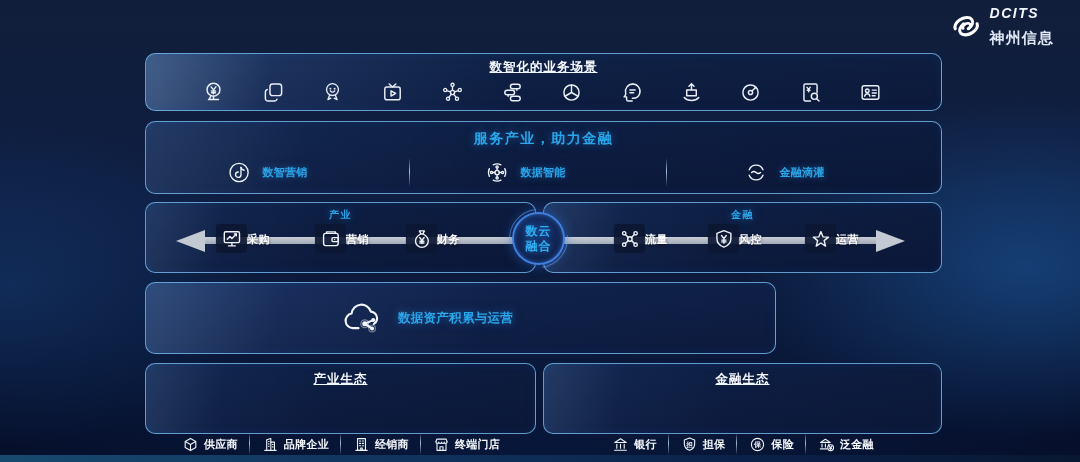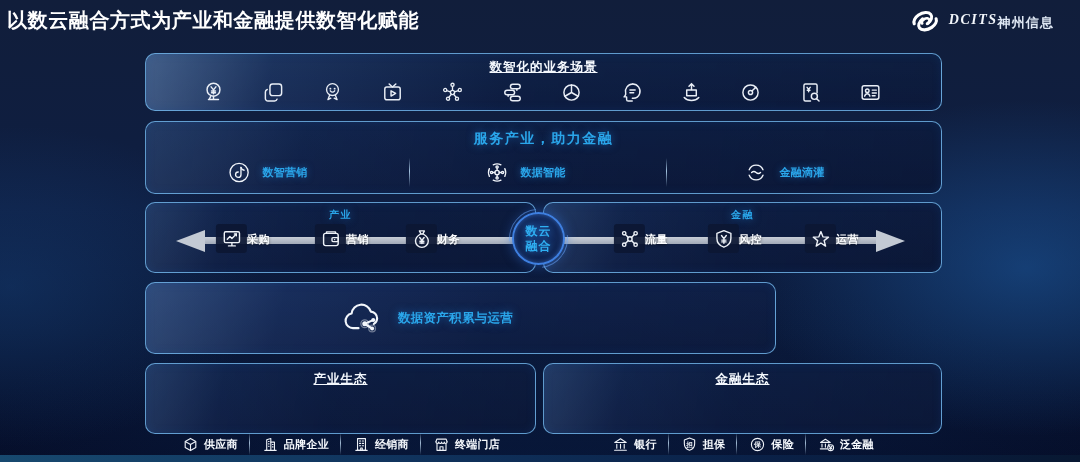--- a/index.html
+++ b/index.html
@@ -14,23 +14,23 @@
       linear-gradient(180deg, #111e3b 0%, #0e1e42 45%, #0a1838 72%, #050d28 100%);
     color:#fff;
   }
   
   .title {
     position:absolute; left:7px; top:7px;
     font-size:20px; font-weight:700; letter-spacing:.6px; color:#ffffff;
   }
   .logo { position:absolute; right:26px; top:6px; display:flex; align-items:center; gap:7px; }
   .logo-mark { width:34px; height:30px; }
-  .logo-text { display:flex; flex-direction:row; line-height:1;font-family:Liberation Serif, serif; }
+  .logo-text { display:flex; flex-direction:column; line-height:1; }
   .logo-brand { font-size:14px; font-weight:700; letter-spacing:1.5px; color:#f2f6fb; font-style:italic; }
-  .logo-co { font-size:13px; letter-spacing:1.1px; color:#dfe8f4; margin-top:3px; font-weight:700; }
+  .logo-co { font-size:15px; letter-spacing:1.1px; color:#dfe8f4; margin-top:10px; font-weight:700; }
   
   .box {
     position:absolute; border:1.5px solid rgba(110,178,230,.85); border-radius:10px;
     background:
       linear-gradient(99deg, rgba(86,124,174,.30) 0%, rgba(34,58,104,.20) 20%, rgba(12,26,58,.30) 48%, rgba(10,21,48,.40) 100%),
       linear-gradient(180deg, #0e2047 0%, #0c193c 100%);
     box-shadow: 0 0 9px rgba(18,72,150,.22) inset;
   }
   .box-hd { position:absolute; left:0; right:0; text-align:center; font-weight:700; }
   .hd-white { color:#f4f8fd; font-size:12.5px; letter-spacing:1px;text-decoration:underline; }
@@ -282,21 +282,20 @@
   <g id="sym-galaxy-swirl" fill="none" stroke="currentColor" stroke-linecap="round">
     <path d="M20.9 10.2c.8 2-.6 4.9-3.5 6.9-3.6 2.5-8 2.7-9.8 .5-1.5-1.9-.4-5 2.4-7.3" stroke-width="2.5"></path>
     <path d="M3.4 14.2c-.9-2 .5-5 3.4-7 3.6-2.5 8-2.7 9.8-.5 1.5 1.9.5 4.9-2.3 7.2" stroke-width="2.5"></path>
     <path d="M9.7 13.9c-.8-1 .1-2.8 1.9-3.6 1.6-.8 3.3-.5 3.9.6.5 1-.3 2.5-1.8 3.3" stroke-width="2.2"></path>
   </g>
 </defs>
 </svg>
 
 <div class="slide">
 
-  <div class="title">以数云融合方式为产业和金融提供数智化赋能</div>
 
   <div class="logo">
     <svg class="logo-mark" viewBox="0 0 24 24">
         <use href="#sym-galaxy-swirl"></use>
       </svg>
     <div class="logo-text">
       <span class="logo-brand">DCITS</span>
       <span class="logo-co">神州信息</span>
     </div>
   </div>

